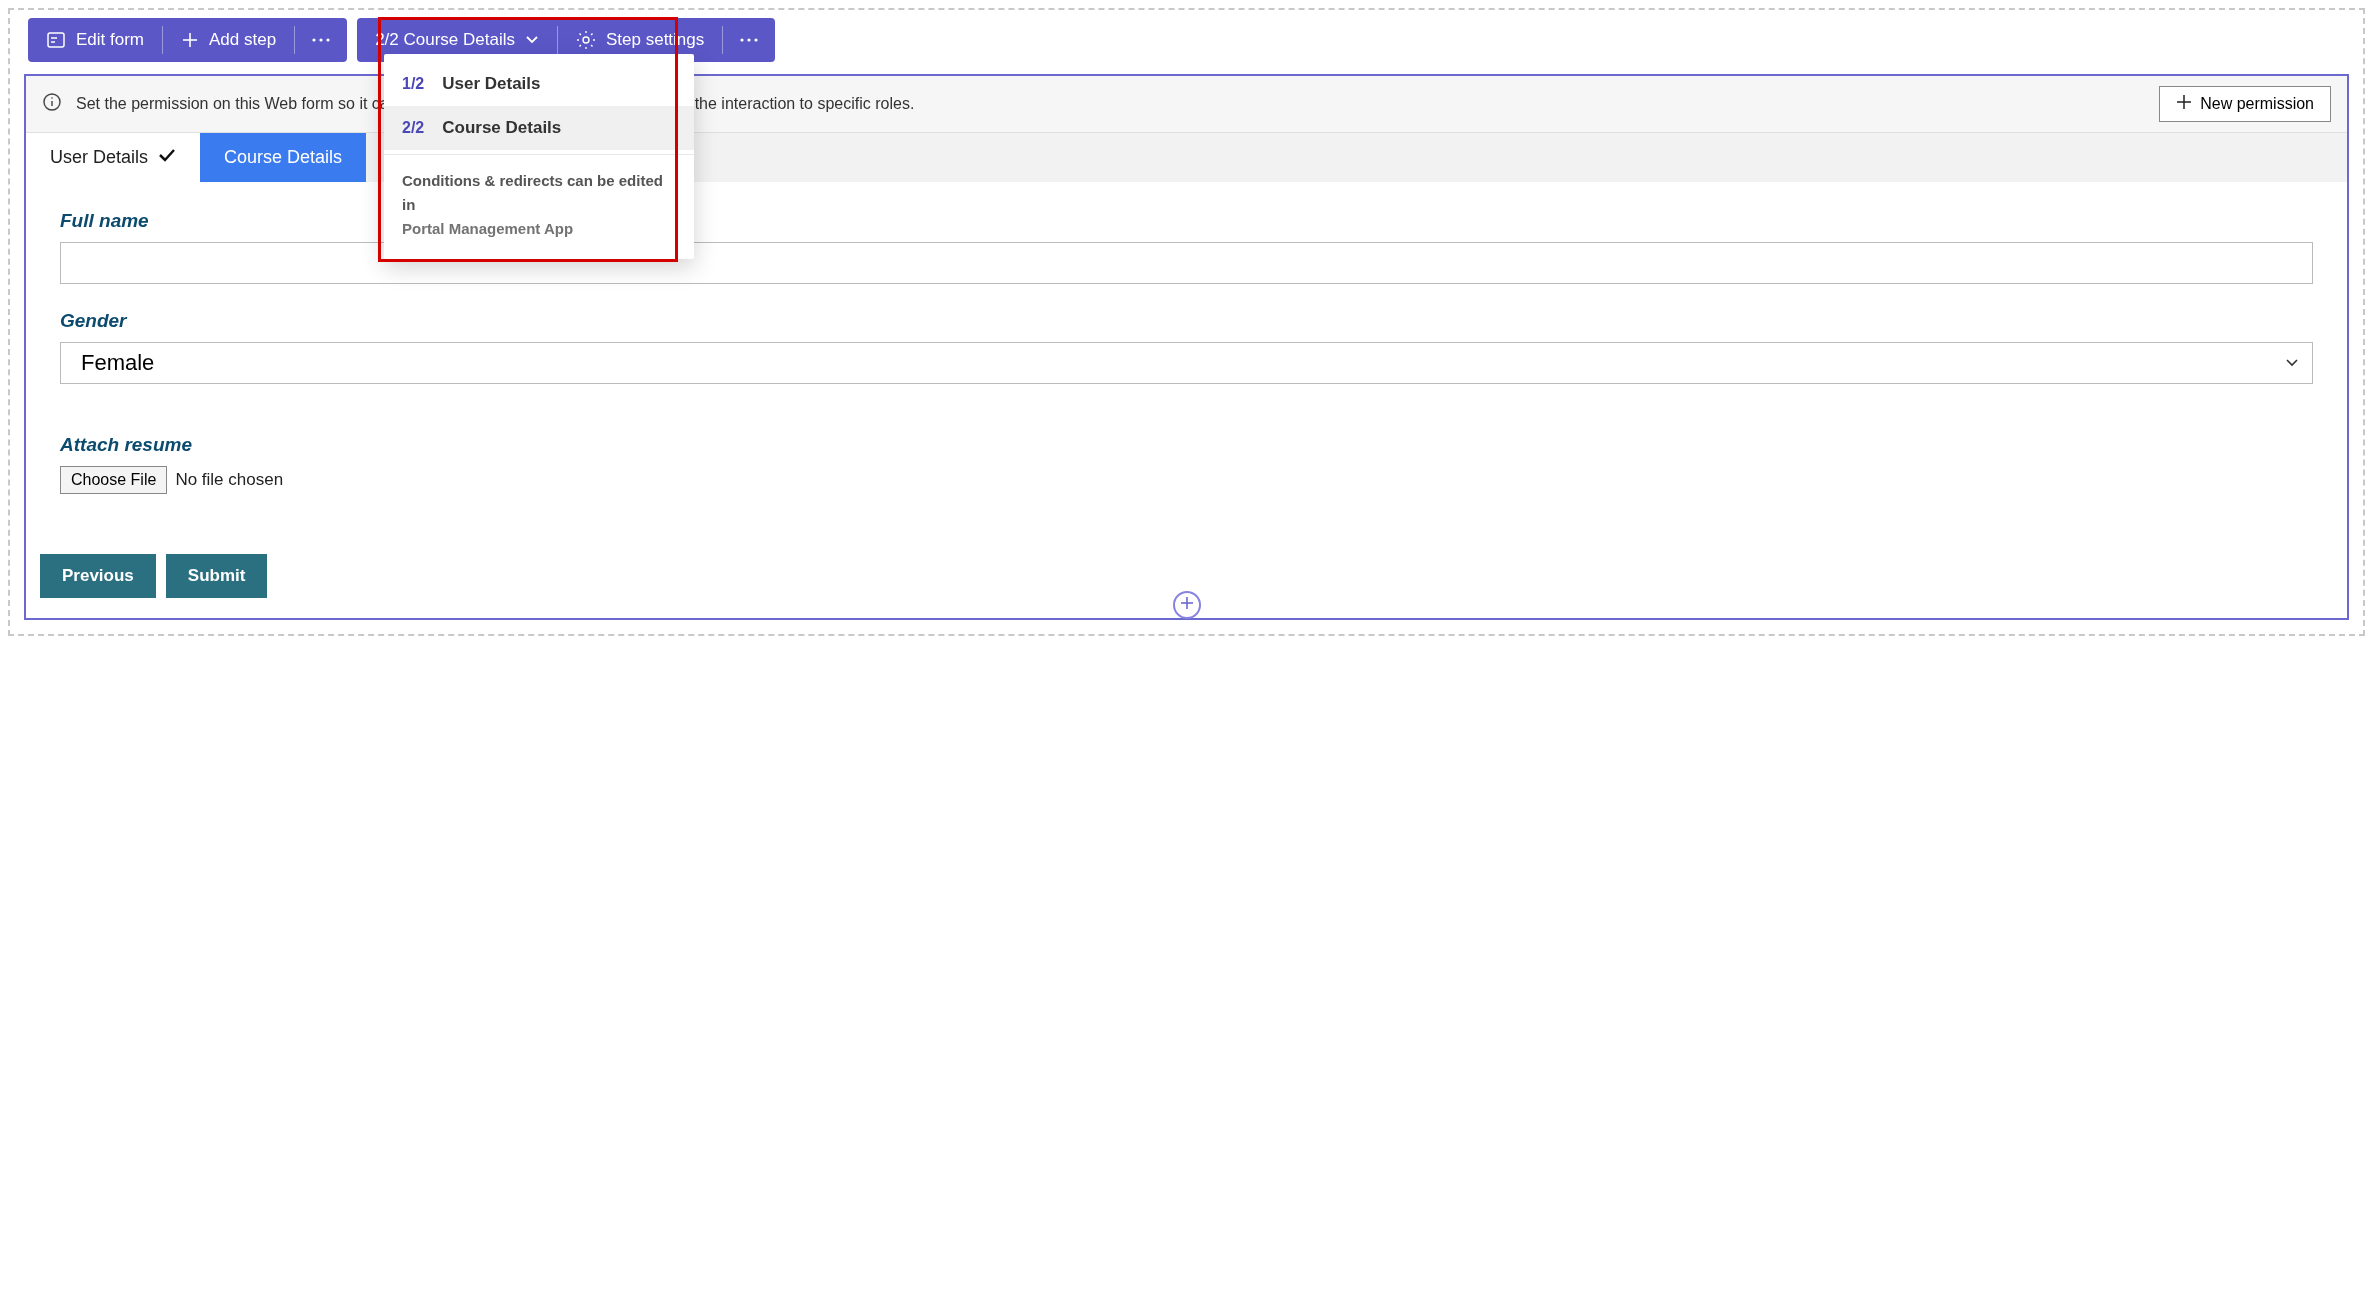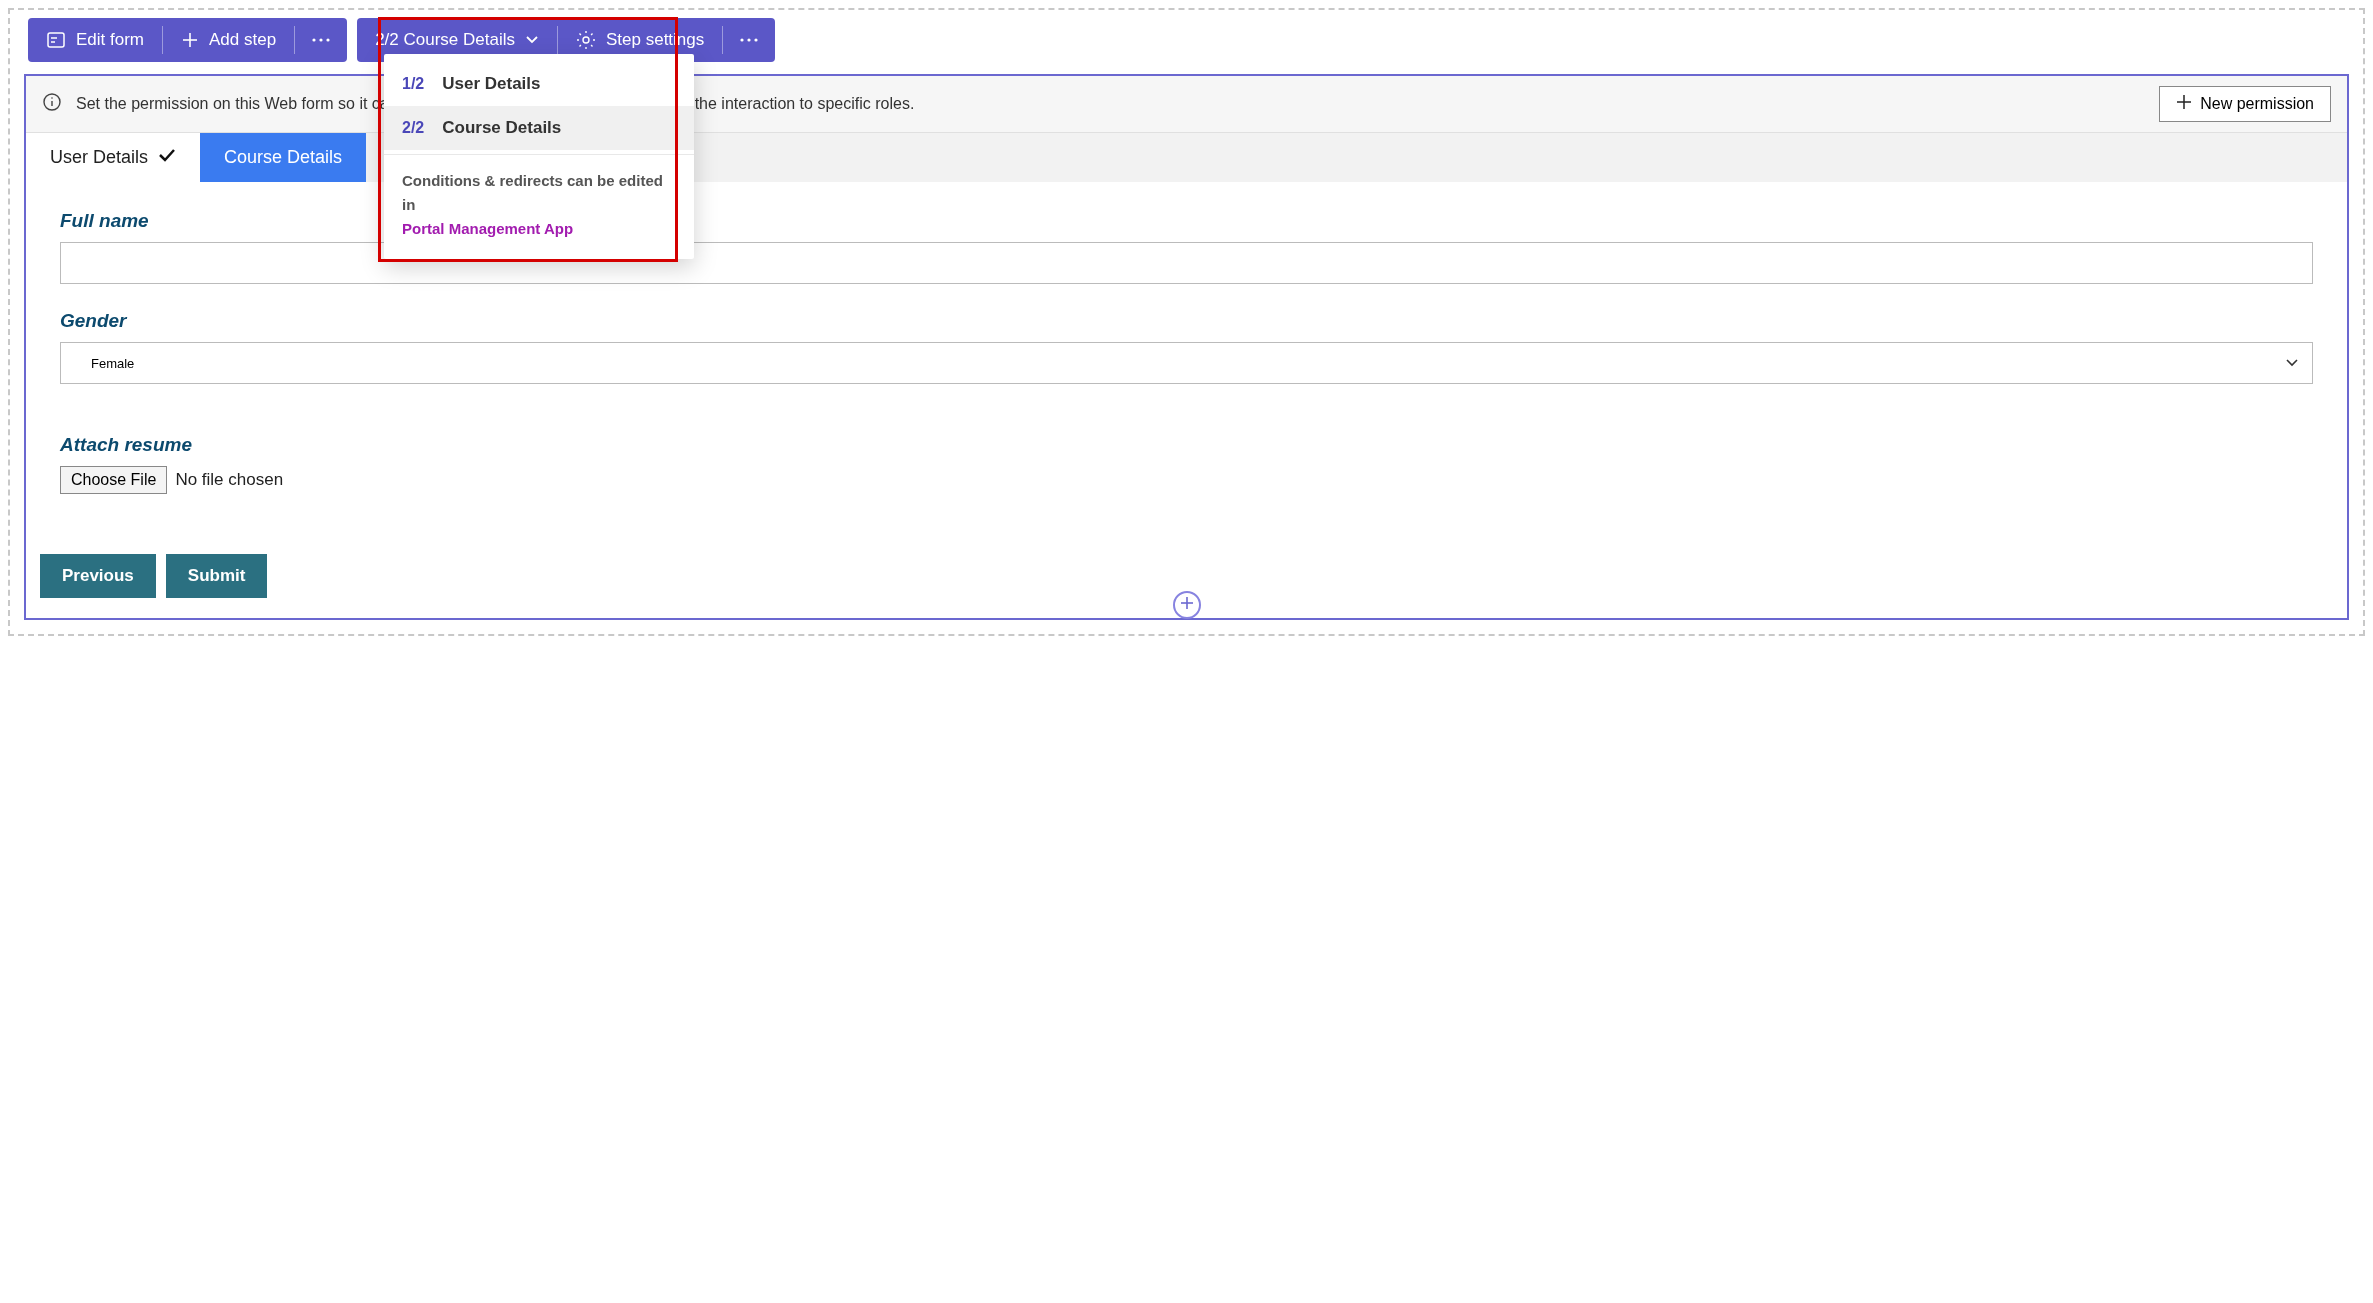--- a/index.html
+++ b/index.html
@@ -93,21 +93,21 @@
     .dropdown-item .step-label { color: #333; }
     
     .dropdown-footer {
       border-top: 1px solid #e8e8e8;
       padding: 14px 18px 18px 18px;
       margin-top: 4px;
       font-size: 15px;
       color: #555;
       line-height: 1.6;
     }
-    .dropdown-footer a { color: #a21caf; text-decoration: none; margin-top: 35px; }
+    .dropdown-footer a { color: #737373; text-decoration: none; margin-top: 35px; }
     
     .form-panel {
       border: 2px solid #6b68d0;
       background: white;
     }
     
     .notice-bar {
       display: flex;
       align-items: center;
       justify-content: space-between;
@@ -184,22 +184,22 @@
       border-left: none;
       background: #eee;
       cursor: pointer;
     }
     
     .select-wrap { position: relative; }
     .select-input {
       width: 100%;
       height: 42px;
       border: 1px solid #bbb;
-      padding: 0 30px;
-      font-size: 13px;
+      padding: 0 20px;
+      font-size: 22px;
       background: white;
       appearance: none;
       display: flex;
       align-items: center;
       cursor: pointer;
     }
     .select-chevron {
       position: absolute;
       right: 14px;
       top: 50%;

